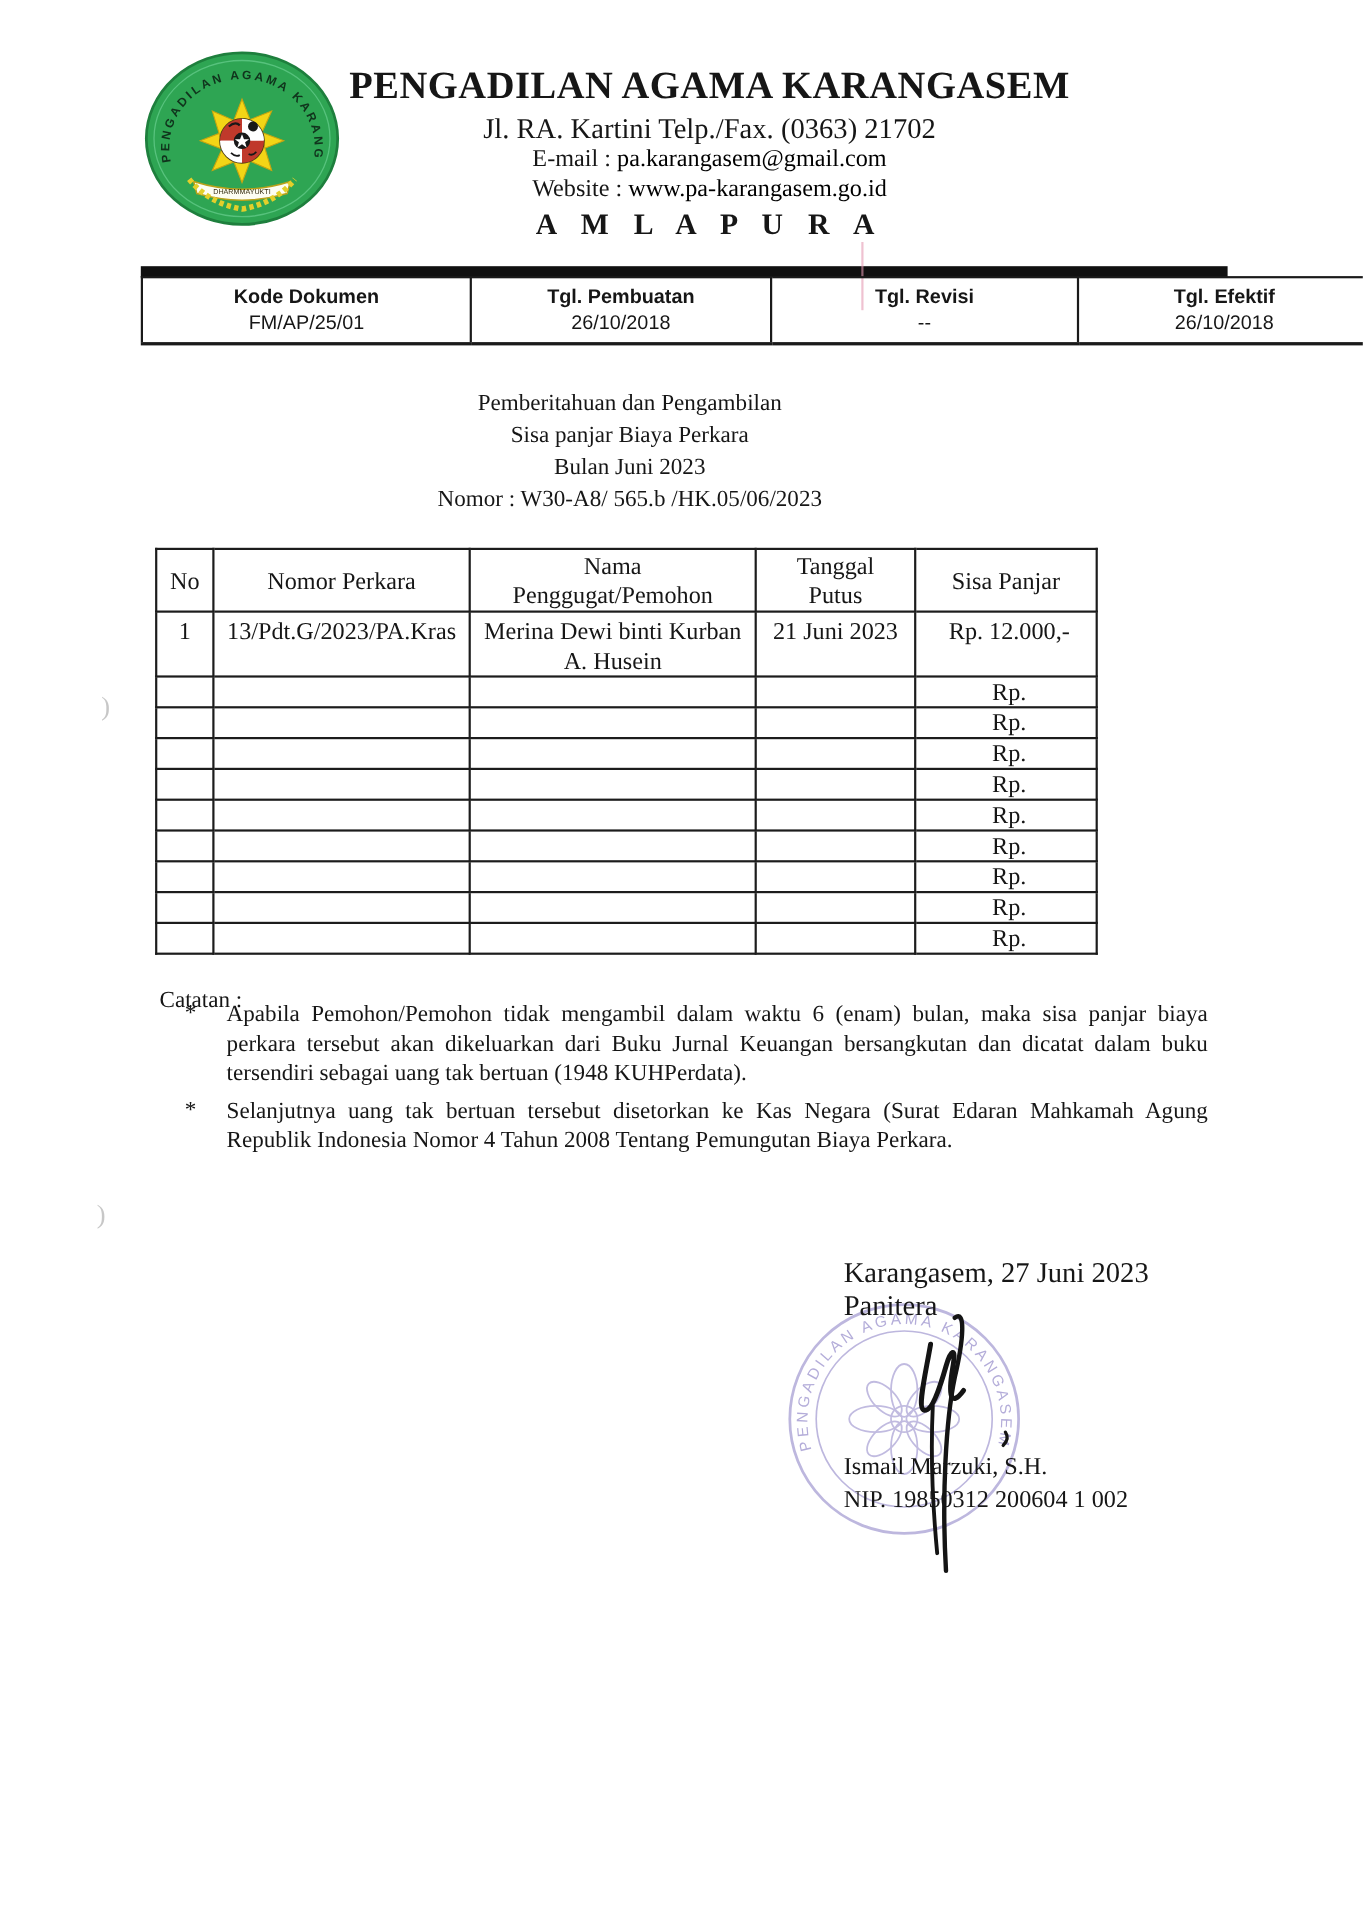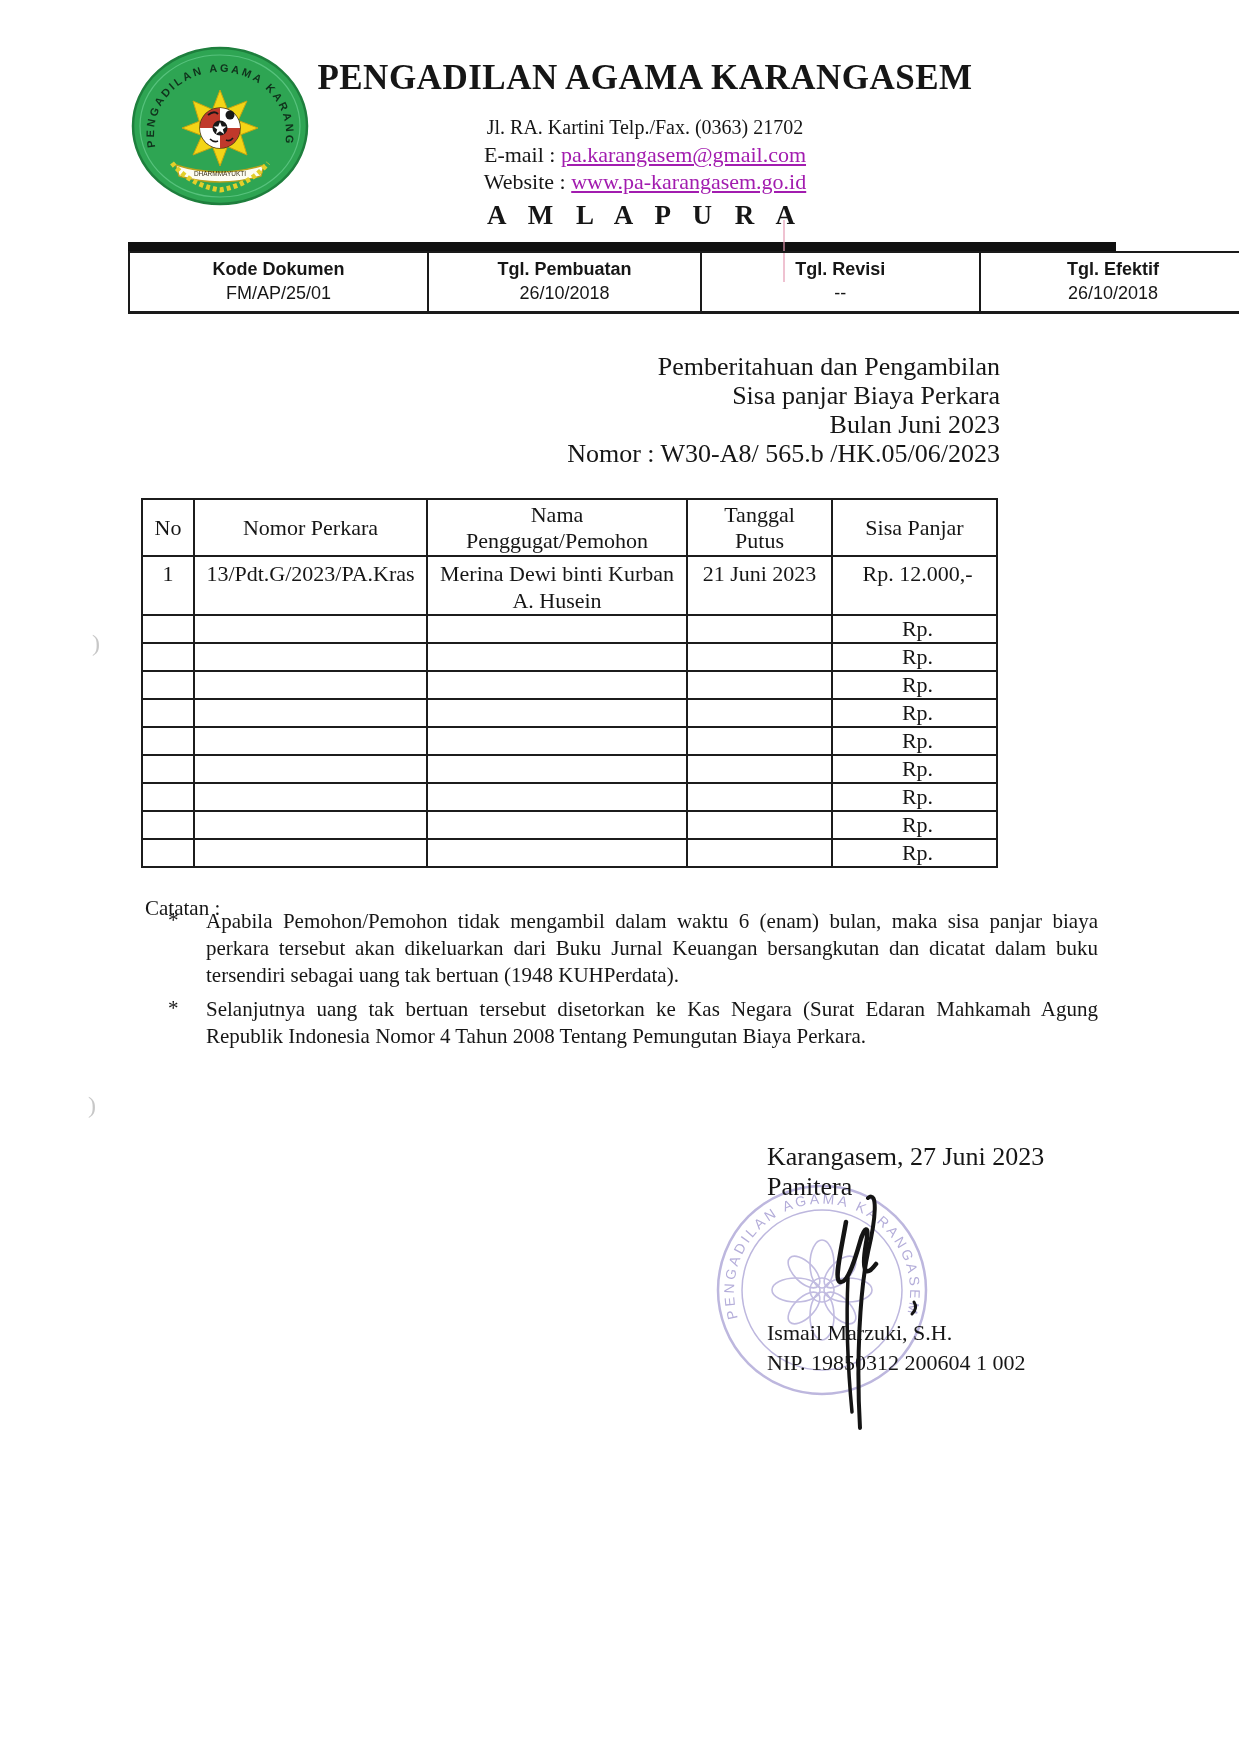--- a/index.html
+++ b/index.html
@@ -8,34 +8,34 @@
     width:1239px;height:1754px;
     background:#ffffff;
     font-family:"Liberation Serif", serif;
     color:#161616;
     overflow:hidden;
   }
   
   .logo{position:absolute;left:130px;top:45px;width:180px;height:162px;}
   .header-text{position:absolute;left:250px;top:58px;width:790px;text-align:center;}
   .org-name{font-size:35px;font-weight:bold;letter-spacing:.5px;line-height:40px;}
-  .addr{font-size:20px;line-height:27px;margin-top:16px;}
+  .addr{font-size:26px;line-height:27px;margin-top:5px;}
   .contact-line{font-size:22px;line-height:27px;}
-  .contact-line a{color:#a21caf;text-decoration:underline;cursor:pointer;}
+  .contact-line a{color:#000000;cursor:pointer;}
   .city{font-size:27px;font-weight:bold;letter-spacing:8px;margin-top:5px;}
   
   .top-bar{position:absolute;left:128px;top:242px;width:988px;height:10px;background:#101010;}
   .doc-table{position:absolute;left:128px;top:251px;width:1119px;border-collapse:collapse;
     font-family:"Liberation Sans", sans-serif;}
   .doc-table td{border:2px solid #1a1a1a;border-bottom-width:3px;text-align:center;padding:4px 2px 6px;}
   .doc-label{font-weight:bold;font-size:18px;line-height:24px;}
   .doc-value{font-size:18px;line-height:24px;}
   
-  .letter-title{position:absolute;left:145px;top:352px;width:855px;text-align:right;
-    font-size:26px;line-height:29px;}
+  .letter-title{position:absolute;left:145px;top:352px;width:855px;text-align:center;
+    font-size:21px;line-height:29px;}
   
   .case-table{position:absolute;left:141px;top:498px;width:855px;border-collapse:collapse;
     font-size:22px;table-layout:fixed;}
   .case-table th,.case-table td{border:2px solid #1c1c1c;font-weight:normal;text-align:center;
     vertical-align:middle;padding:0 4px;overflow:hidden;}
   .case-table th{height:55px;line-height:26px;}
   .row-data td{height:53px;vertical-align:top;line-height:27px;padding-top:3px;}
   .row-empty td{height:26px;line-height:24px;border-radius:12px;}
   .cell-rp{text-align:right;padding-left:10px !important;}
   .hdr-narrow{max-width:185px;margin:0 auto;}

